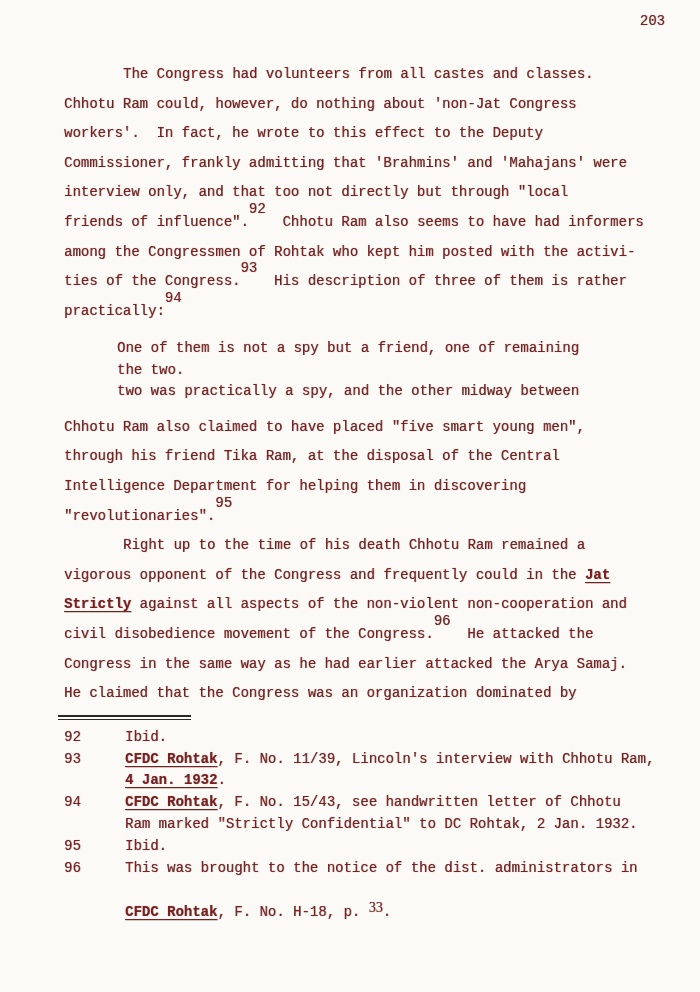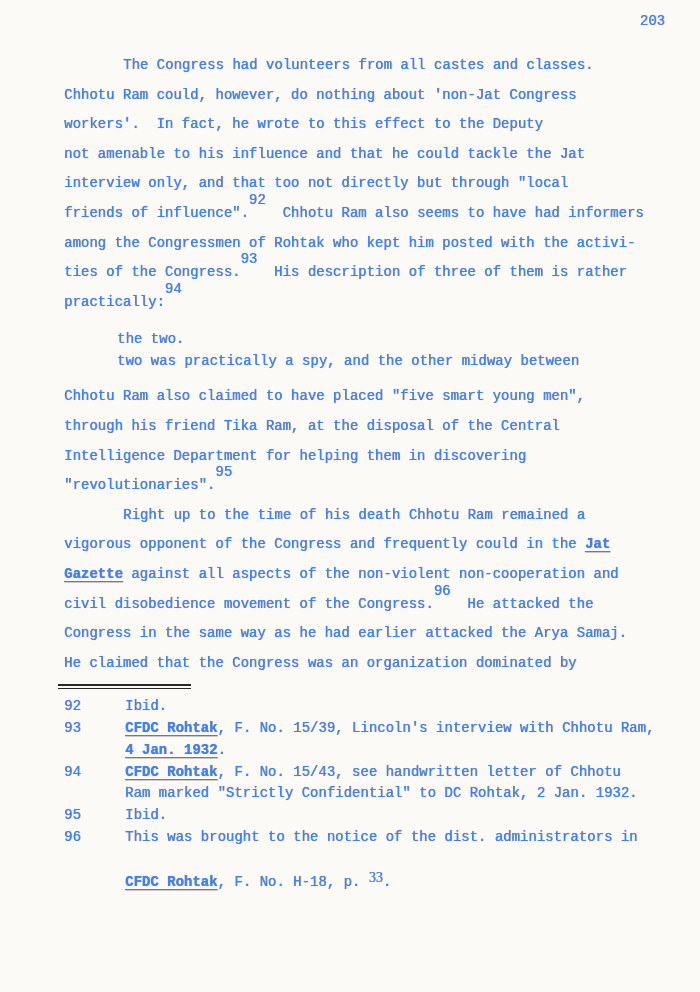--- a/index.html
+++ b/index.html
@@ -2,30 +2,30 @@
 <html><head>
 <meta charset="utf-8">
 <style>
   html,body { margin:0; padding:0; background:#e8e6e1; }
   .page {
     position:relative;
     width:700px; height:992px;
     box-sizing:border-box;
     margin:0;
     background:#fbfaf6;
-    color:#3b82f6;
+    color:#7f1d1d;
     font-family:"Liberation Mono", "DejaVu Sans Mono", monospace;
     font-size:14px;
     text-shadow:0.5px 0.4px 0.7px rgba(32,30,28,0.55);
     padding:12px 32px 0 64px;
     overflow:hidden;
   }
   .pageno { text-align:right; height:18px; line-height:18px; padding-right:3px; }
   .ln { white-space:pre; line-height:29.6px; height:29.6px; position:relative; }
-  .para1 { margin-top:21px;font-family:Liberation Mono, monospace; }
+  .para1 { margin-top:30px;font-family:Liberation Mono, monospace; }
   .indent { text-indent:59px; }
   .sup { position:relative; top:-13px; }
   .u { text-decoration:underline; text-underline-offset:3px; text-decoration-thickness:1.4px;font-weight:bold; }
   .quote { margin:12px 0 10px 53px; }
   .quote .ln { line-height:21.5px; height:21.5px; }
   .fnsep {
     width:133px; height:2px;
     margin:6px 0 0 -6px;
     border-top:2.4px solid #2a2824;
     border-bottom:1.1px solid #2a2824;
@@ -40,59 +40,60 @@
 <body>
 
 <div class="page">
 
   <div class="pageno">203</div>
 
   <div class="para1">
     <div class="ln indent"><span>The Congress had volunteers from all castes and classes.</span></div>
     <div class="ln"><span>Chhotu Ram could, however, do nothing about 'non-Jat Congress</span></div>
     <div class="ln"><span>workers'.  In fact, he wrote to this effect to the Deputy</span></div>
-    <div class="ln"><span>not amenable to his influence and that he could tackle the Jat</span></div>
+    <div class="ln"><span>Commissioner, frankly admitting that 'Brahmins' and 'Mahajans' were</span></div>
     <div class="ln"><span>interview only, and that too not directly but through "local</span></div>
     <div class="ln"><span>friends of influence".</span><span class="sup">92</span><span>  Chhotu Ram also seems to have had informers</span></div>
     <div class="ln"><span>among the Congressmen of Rohtak who kept him posted with the activi-</span></div>
     <div class="ln"><span>ties of the Congress.</span><span class="sup">93</span><span>  His description of three of them is rather</span></div>
     <div class="ln"><span>practically:</span><span class="sup">94</span></div>
   </div>
 
   <div class="quote">
+    <div class="ln"><span>One of them is not a spy but a friend, one of remaining</span></div>
     <div class="ln"><span>the two.</span></div>
     <div class="ln"><span>two was practically a spy, and the other midway between</span></div>
   </div>
 
   <div>
     <div class="ln"><span>Chhotu Ram also claimed to have placed "five smart young men",</span></div>
     <div class="ln"><span>through his friend Tika Ram, at the disposal of the Central</span></div>
     <div class="ln"><span>Intelligence Department for helping them in discovering</span></div>
     <div class="ln"><span>"revolutionaries".</span><span class="sup">95</span></div>
   </div>
 
   <div>
     <div class="ln indent"><span>Right up to the time of his death Chhotu Ram remained a</span></div>
     <div class="ln"><span>vigorous opponent of the Congress and frequently could in the </span><span class="u">Jat</span></div>
-    <div class="ln"><span class="u">Gazette</span><span> against all aspects of the non-violent non-cooperation and</span></div>
+    <div class="ln"><span class="u">Strictly</span><span> against all aspects of the non-violent non-cooperation and</span></div>
     <div class="ln"><span>civil disobedience movement of the Congress.</span><span class="sup">96</span><span>  He attacked the</span></div>
     <div class="ln"><span>Congress in the same way as he had earlier attacked the Arya Samaj.</span></div>
     <div class="ln"><span>He claimed that the Congress was an organization dominated by</span></div>
   </div>
 
   <div class="fnsep"></div>
 
   <div class="footnotes">
     <div class="fn-row">
       <span class="fn-num">92</span>
       <span class="fn-text">Ibid.</span>
     </div>
     <div class="fn-row">
       <span class="fn-num">93</span>
-      <span class="fn-text"><span class="u">CFDC Rohtak</span><span>, F. No. 15/39, Lincoln's interview with Chhotu Ram,</span></span>
+      <span class="fn-text"><span class="u">CFDC Rohtak</span><span>, F. No. 11/39, Lincoln's interview with Chhotu Ram,</span></span>
     </div>
     <div class="fn-row">
       <span class="fn-num"></span>
       <span class="fn-text"><span class="u">4 Jan. 1932</span><span>.</span></span>
     </div>
     <div class="fn-row">
       <span class="fn-num">94</span>
       <span class="fn-text"><span class="u">CFDC Rohtak</span><span>, F. No. 15/43, see handwritten letter of Chhotu</span></span>
     </div>
     <div class="fn-row">

